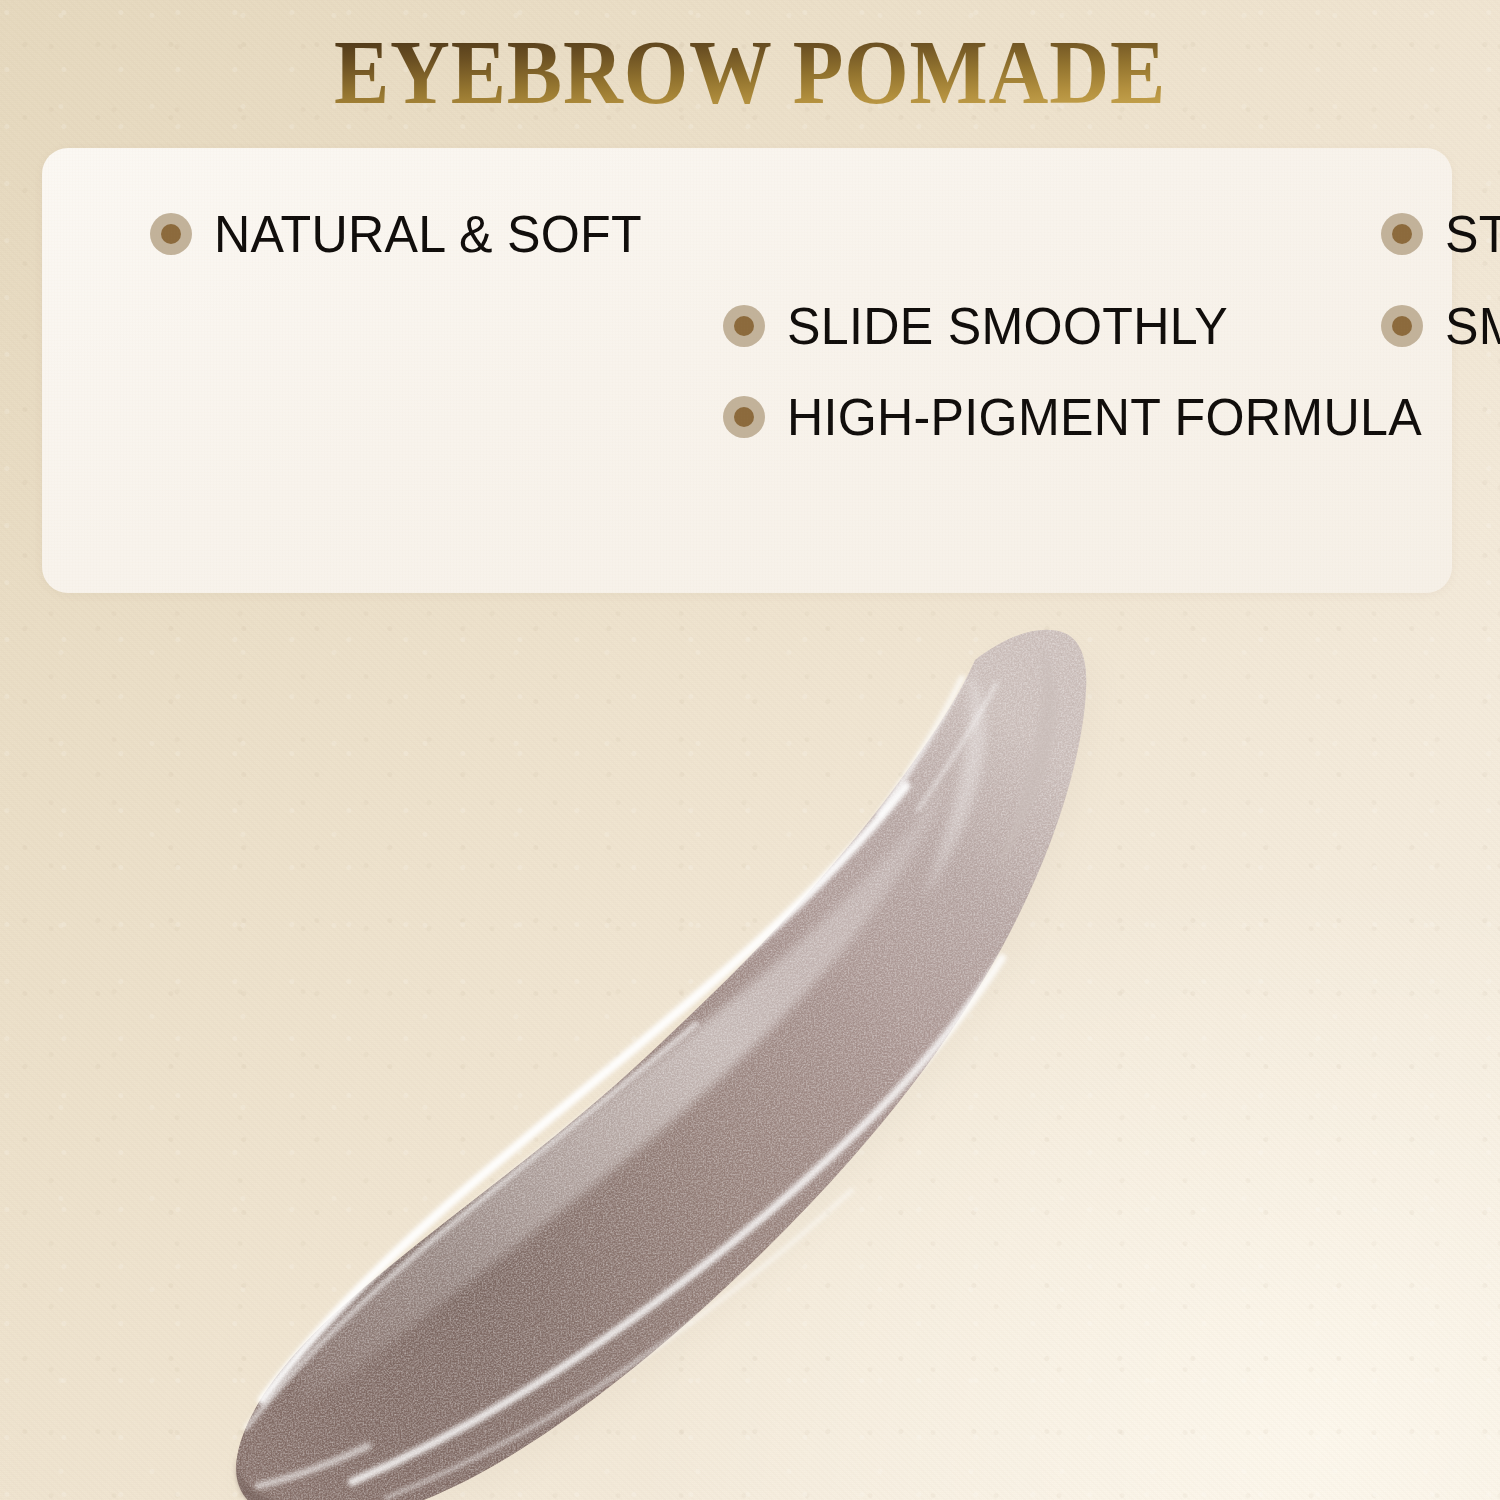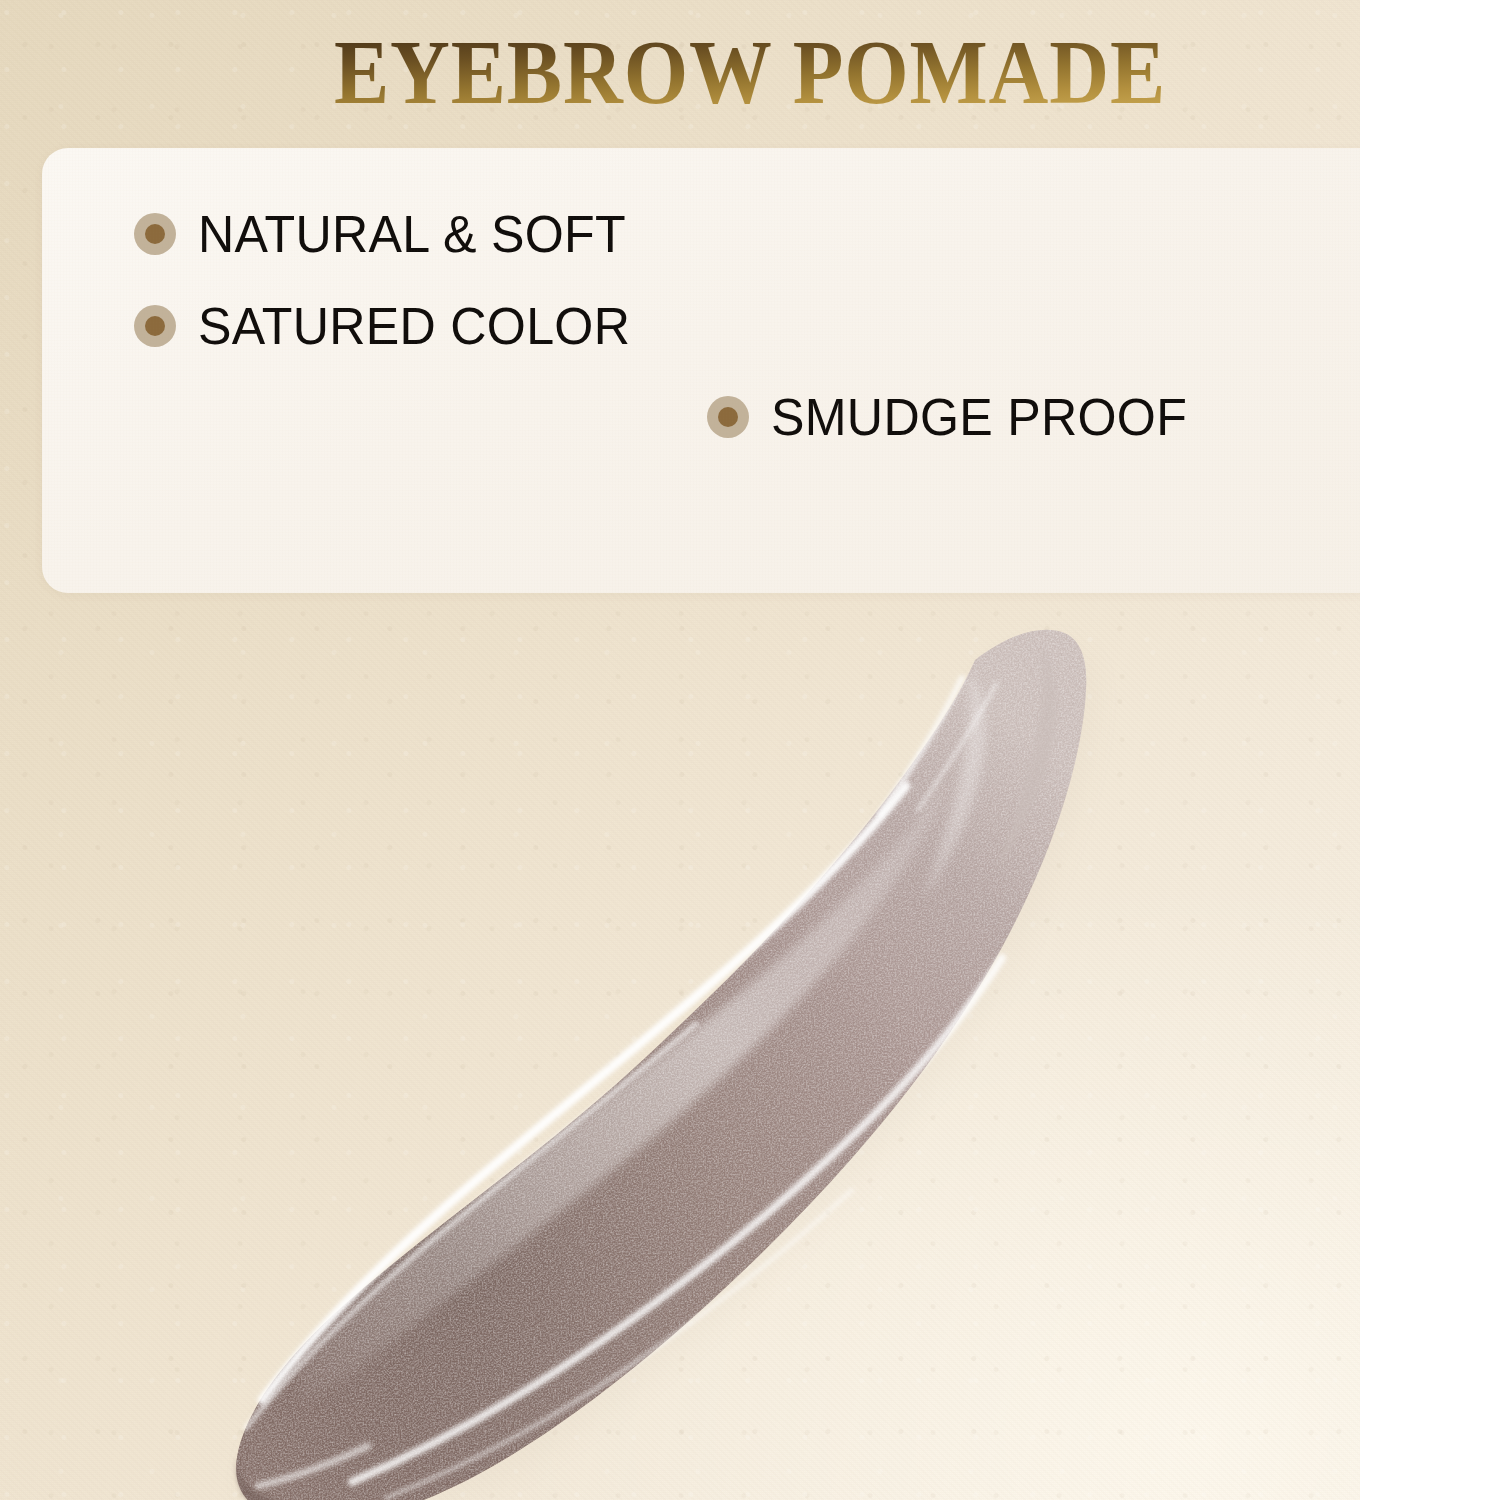--- a/index.html
+++ b/index.html
@@ -10,21 +10,21 @@
   body {
     width: 1500px;
     height: 1500px;
     overflow: hidden;
     font-family: "Liberation Sans", sans-serif;
   }
 
   
   #canvas {
     position: relative;
-    width: 1360px;
+    width: 1500px;
     height: 1500px;
     background:
       radial-gradient(ellipse 1100px 900px at 88% 96%, rgba(255,250,240,0.85) 0%, rgba(255,250,240,0.0) 62%),
       linear-gradient(131deg, #e7dac0 0%, #ece0c9 26%, #f1e6d3 52%, #f5ecdd 74%, #f7f0e4 100%);
     overflow: hidden;
   }
   
   #grain {
     position: absolute;
     inset: -10px;
@@ -102,21 +102,21 @@
       repeating-linear-gradient(90deg, rgba(170,150,118,.05) 0 1px, rgba(255,255,255,0) 1px 3px),
       repeating-linear-gradient(0deg, rgba(170,150,118,.04) 0 1px, rgba(255,255,255,0) 1px 3px);
   }
 
   #feature-grid {
     position: absolute;
     inset: 0;
     display: grid;
     grid-template-columns: 658px 752px;
     grid-template-rows: repeat(4, 1fr);
-    padding: 40px 0 38px 0;
+    padding: 40px 0 38px 16px;
     box-sizing: border-box;
     align-items: center;
   }
 
   .feature-item {
     display: flex;
     align-items: center;
     gap: 22px;
     padding-left: 92px;
     box-sizing: border-box;
@@ -182,24 +182,20 @@
 
       <div class="feature-item col-left">
         <span class="bullet-dot"></span>
         <span class="feature-label">NATURAL &amp; SOFT</span>
       </div>
       <div class="feature-item col-right">
         <span class="bullet-dot"></span>
         <span class="feature-label">STAY ALL DAY</span>
       </div>
 
-      <div class="feature-item col-left">
-        <span class="bullet-dot"></span>
-        <span class="feature-label">SATURED COLOR</span>
-      </div>
       <div class="feature-item col-right">
         <span class="bullet-dot"></span>
         <span class="feature-label">SLIDE SMOOTHLY</span>
       </div>
 
       <div class="feature-item col-right">
         <span class="bullet-dot"></span>
         <span class="feature-label">SMUDGE PROOF</span>
       </div>
 

